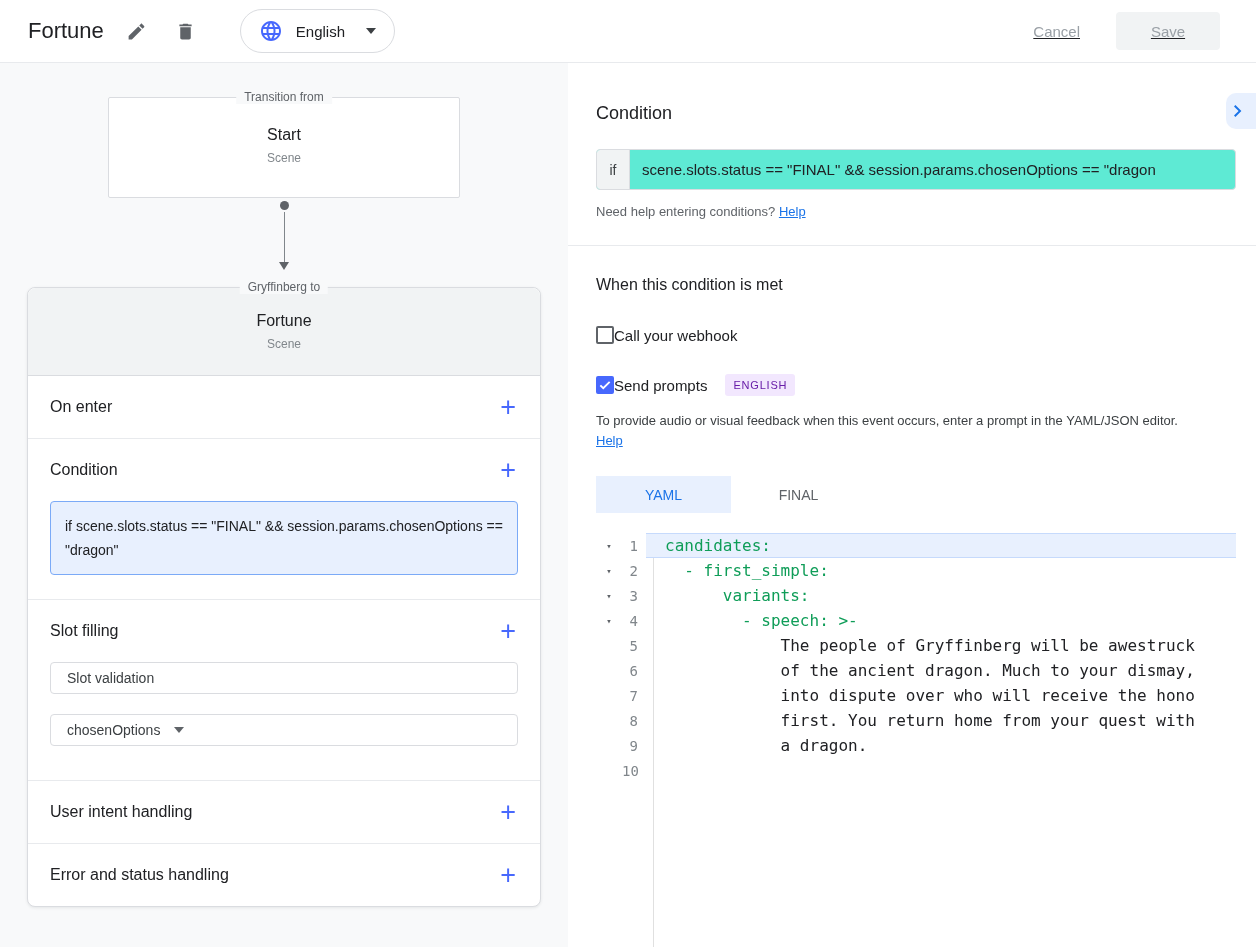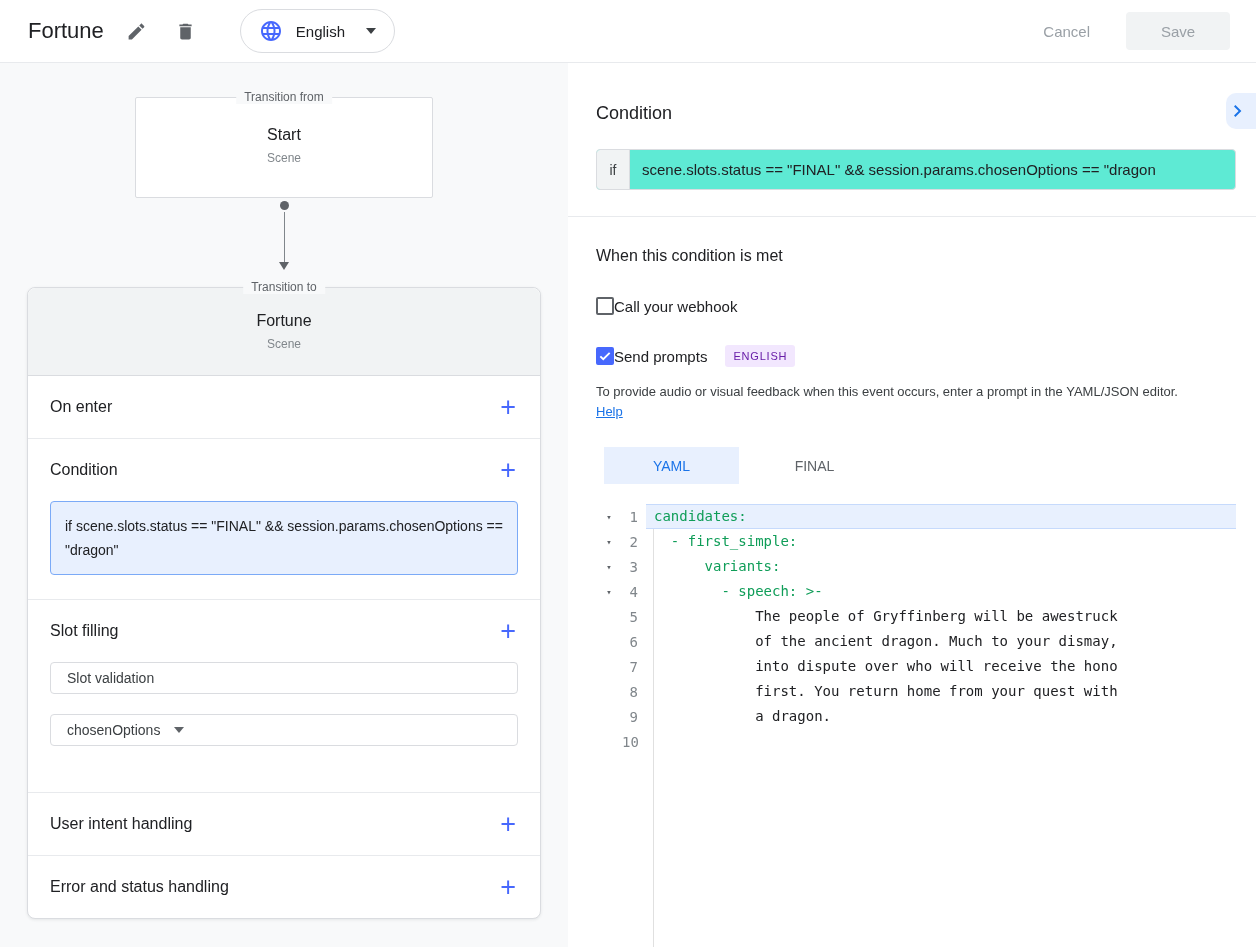--- a/index.html
+++ b/index.html
@@ -14,31 +14,31 @@
   .tb-left { display:flex; align-items:center; padding-left:28px; }
   .tb-left h1 { font-size:22px; font-weight:400; margin:0; color:#202124; }
   .icon-btn { background:none; border:none; padding:6px; margin-left:16px; cursor:pointer; display:flex; }
   .icon-btn svg { width:21px; height:21px; fill:#5f6368; }
   .lang-pill { margin-left:38px; height:44px; border:1px solid #dadce0; border-radius:22px; background:#fff;
                display:flex; align-items:center; gap:13px; padding:0 18px; font-size:15px; color:#202124; cursor:pointer;
                font-family:inherit; }
   .lang-pill svg { width:24px; height:24px; fill:#4768fd; }
   .caret-down { width:0; height:0; border-left:5px solid transparent; border-right:5px solid transparent;
                 border-top:6px solid #3c4043; margin-left:8px; }
-  .tb-right { display:flex; align-items:center; padding-right:26px; gap:30px; }
+  .tb-right { display:flex; align-items:center; padding-right:36px; gap:30px;text-decoration:underline; }
   .cancel-btn { background:none; border:none; color:#9aa0a6; font-size:15px; font-weight:500; cursor:pointer; font-family:inherit; }
   .save-btn { width:104px; height:38px; background:#f1f3f4; border:none; border-radius:4px; color:#9aa0a6;
               font-size:15px; font-weight:500; cursor:pointer; font-family:inherit; }
   
   .main { display:flex; height:884px; }
   .canvas { width:568px; background:#f8f9fa; flex-shrink:0; overflow:hidden; }
   .detail { flex:1; background:#fff; position:relative; display:flex; flex-direction:column;
             padding:0 20px 0 28px; overflow:hidden; }
   
-  .from-box { width:298px; margin:34px auto 0; background:#fff; border:1px solid #dadce0; border-radius:2px;
+  .from-box { width:352px; margin:34px auto 0; background:#fff; border:1px solid #dadce0; border-radius:2px;
               position:relative; height:101px; text-align:center; cursor:pointer; }
   .legend { position:absolute; top:-8px; left:50%; transform:translateX(-50%); background:#f8f9fa;
             padding:0 8px; font-size:12px; color:#5f6368; white-space:nowrap; }
   .node-title { margin-top:28px; font-size:16px; color:#202124; }
   .node-sub { margin-top:7px; font-size:12px; color:#80868b; }
   .connector { display:flex; flex-direction:column; align-items:center; }
   .dot { width:9px; height:9px; border-radius:50%; background:#5f6368; margin-top:3px; }
   .cline { width:1px; height:50px; background:#80868b; margin-top:2px; }
   .arrowhead { width:0; height:0; border-left:5px solid transparent; border-right:5px solid transparent;
                border-top:8px solid #5f6368; }
@@ -49,21 +49,21 @@
   .to-header .node-title { margin-top:0; padding-top:24px; }
   .sec-head { display:flex; align-items:center; justify-content:space-between; padding:0 22px; height:62px; }
   .sec-head .label { font-size:16px; color:#202124; }
   .plus { background:none; border:none; color:#4768fd; font-size:27px; font-weight:300; cursor:pointer;
           line-height:1; padding:0 2px; font-family:inherit; }
   .divider { border-top:1px solid #e8eaed; }
   .cond-box { margin:0 22px 24px; background:#e8f0fe; border:1px solid #7baaf7; border-radius:4px;
               padding:12px 14px; font-size:14px; line-height:24px; color:#202124; cursor:pointer; }
   .field-box { margin:0 22px 20px; height:32px; border:1px solid #dadce0; border-radius:4px; display:flex;
                align-items:center; padding:0 16px; font-size:14px; color:#3c4043; background:#fff; cursor:pointer; }
-  .field-box.select { margin-bottom:46px; gap:14px; }
+  .field-box.select { margin-bottom:34px; gap:14px; }
   .caret-small { width:0; height:0; border-left:5px solid transparent; border-right:5px solid transparent;
                  border-top:6px solid #5f6368; }
   
   .d-title { margin:40px 0 0; font-size:18px; font-weight:400; color:#202124; }
   .chev-btn { position:absolute; top:30px; right:0; width:30px; height:36px; background:#e8f0fe; border:none;
               border-radius:10px 0 0 10px; cursor:pointer; display:flex; align-items:center; padding:0; }
   .chev-btn svg { width:24px; height:24px; fill:#1a73e8; }
   .cond-input { margin-top:25px; display:flex; height:41px; border:1px solid #dadce0; border-radius:4px;
                 overflow:hidden; background:#5eead4; flex-shrink:0; }
   .if-seg { width:33px; background:#f1f3f4; border-right:1px solid #dadce0; display:flex; align-items:center;
@@ -79,31 +79,31 @@
   .cb { width:18px; height:18px; border:2px solid #5f6368; border-radius:2px; background:#fff; cursor:pointer;
         flex-shrink:0; }
   .cb.checked { background:#4768fd; border-color:#4768fd; display:flex; align-items:center; justify-content:center; }
   .cb.checked svg { width:14px; height:14px; }
   .cb-label { font-size:15px; font-weight:500; color:#202124; }
   .badge { margin-left:18px; background:#f2e7fe; color:#681da8; font-size:11px; font-weight:500;
            letter-spacing:.8px; padding:5px 8px; border-radius:3px; }
   .hint { margin-top:15px; font-size:13px; line-height:20px; color:#3c4043; max-width:600px; flex-shrink:0; }
   .tabs { margin-top:25px; display:flex; flex-shrink:0; }
   .tab { width:135px; height:37px; display:flex; align-items:center; justify-content:center; font-size:14px;
-         font-weight:500; cursor:pointer; color:#5f6368; background:#fff;margin-left:8px; }
+         font-weight:500; cursor:pointer; color:#5f6368; background:#fff; }
   .tab.active { background:#e8f0fe; color:#1a73e8; }
   
   .editor { margin-top:20px; flex:1; min-height:0; position:relative; overflow:hidden;
             font-family:"DejaVu Sans Mono","Liberation Mono",monospace; }
   .editor::before { content:""; position:absolute; left:57px; top:0; bottom:0; width:1px; background:#e0e0e0; }
   .ed-line { display:flex; height:25px; align-items:center; position:relative; }
   .fold { width:26px; text-align:center; font-size:9px; color:#5f6368; flex-shrink:0; cursor:pointer; }
   .lnum { width:24px; text-align:right; font-size:14px; color:#80868b; flex-shrink:0; padding-right:8px; }
-  .code { flex:1; font-size:14px; white-space:pre; overflow:hidden; height:25px; line-height:25px;
-          color:#202124; padding-left:8px; }
+  .code { flex:1; font-size:16px; white-space:pre; overflow:hidden; height:25px; line-height:25px;
+          color:#202124; padding-left:19px; }
   .code.key { color:#0f9d58; }
   .ed-line.hl .code { background:#e8f0fe; box-shadow:inset 0 1px 0 #c6dafc, inset 0 -1px 0 #c6dafc; }
 </style>
 </head>
 <body>
 
 <header class="topbar">
   <div class="tb-left">
     <h1>Fortune</h1>
     <button class="icon-btn">
@@ -141,21 +141,21 @@
     </div>
 
     <div class="connector">
       <span class="dot"></span>
       <span class="cline"></span>
       <span class="arrowhead"></span>
     </div>
 
     <div class="scene-card">
       <div class="to-header">
-        <span class="legend">Transition to</span>
+        <span class="legend">Gryffinberg to</span>
         <div class="node-title">Fortune</div>
         <div class="node-sub">Scene</div>
       </div>
 
       <div class="sec-head">
         <span class="label">On enter</span>
         <button class="plus">+</button>
       </div>
       <div class="divider"></div>
 
@@ -197,20 +197,24 @@
         </svg>
     </button>
 
     <h2 class="d-title">Condition</h2>
 
     <div class="cond-input">
       <div class="if-seg">if</div>
       <div class="expr">scene.slots.status == "FINAL" &amp;&amp; session.params.chosenOptions == "dragon</div>
     </div>
 
+    <div class="help-line">
+      <span>Need help entering conditions?</span>
+      <span class="link">Help</span>
+    </div>
 
     <div class="hr"></div>
 
     <div class="when-met">When this condition is met</div>
 
     <div class="cb-row">
       <span class="cb"></span>
       <span class="cb-label">Call your webhook</span>
     </div>
 

